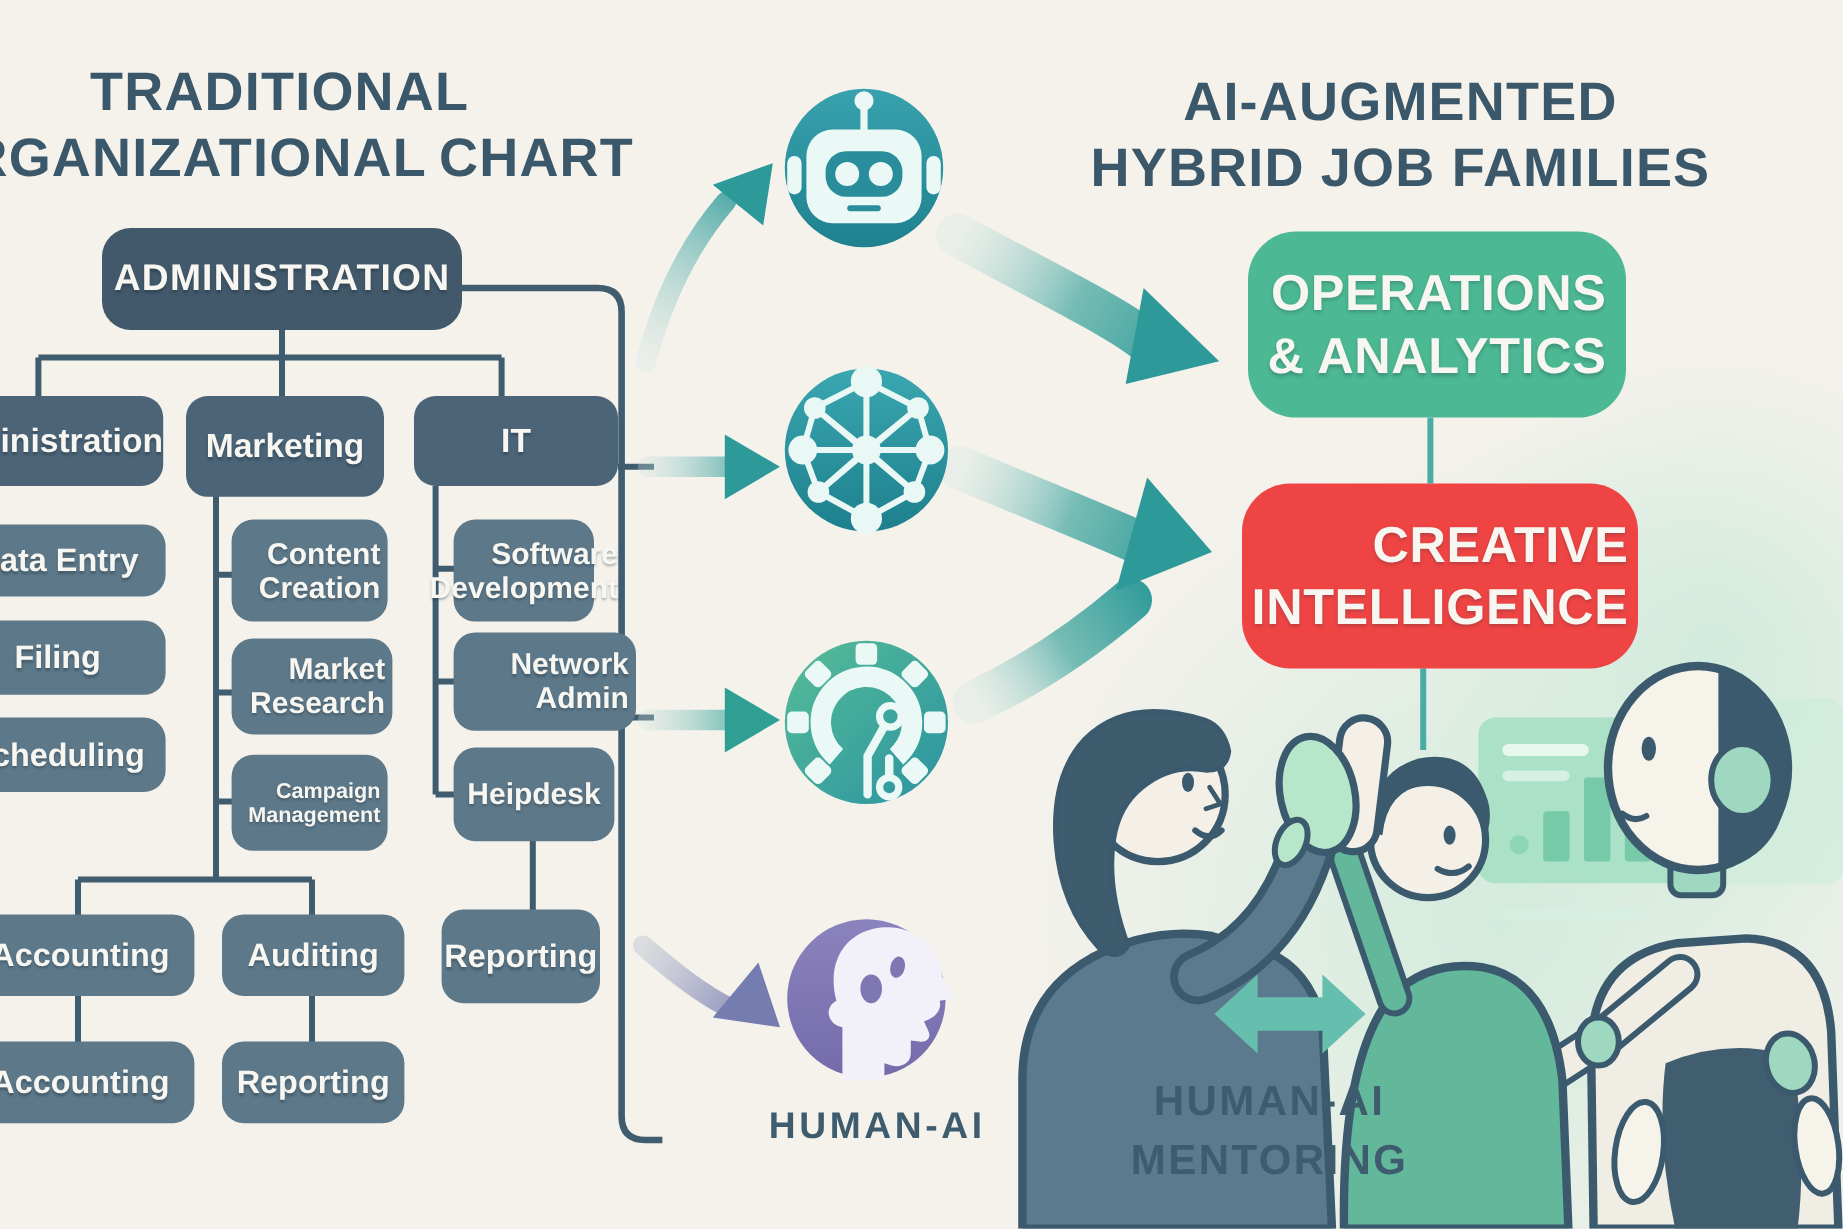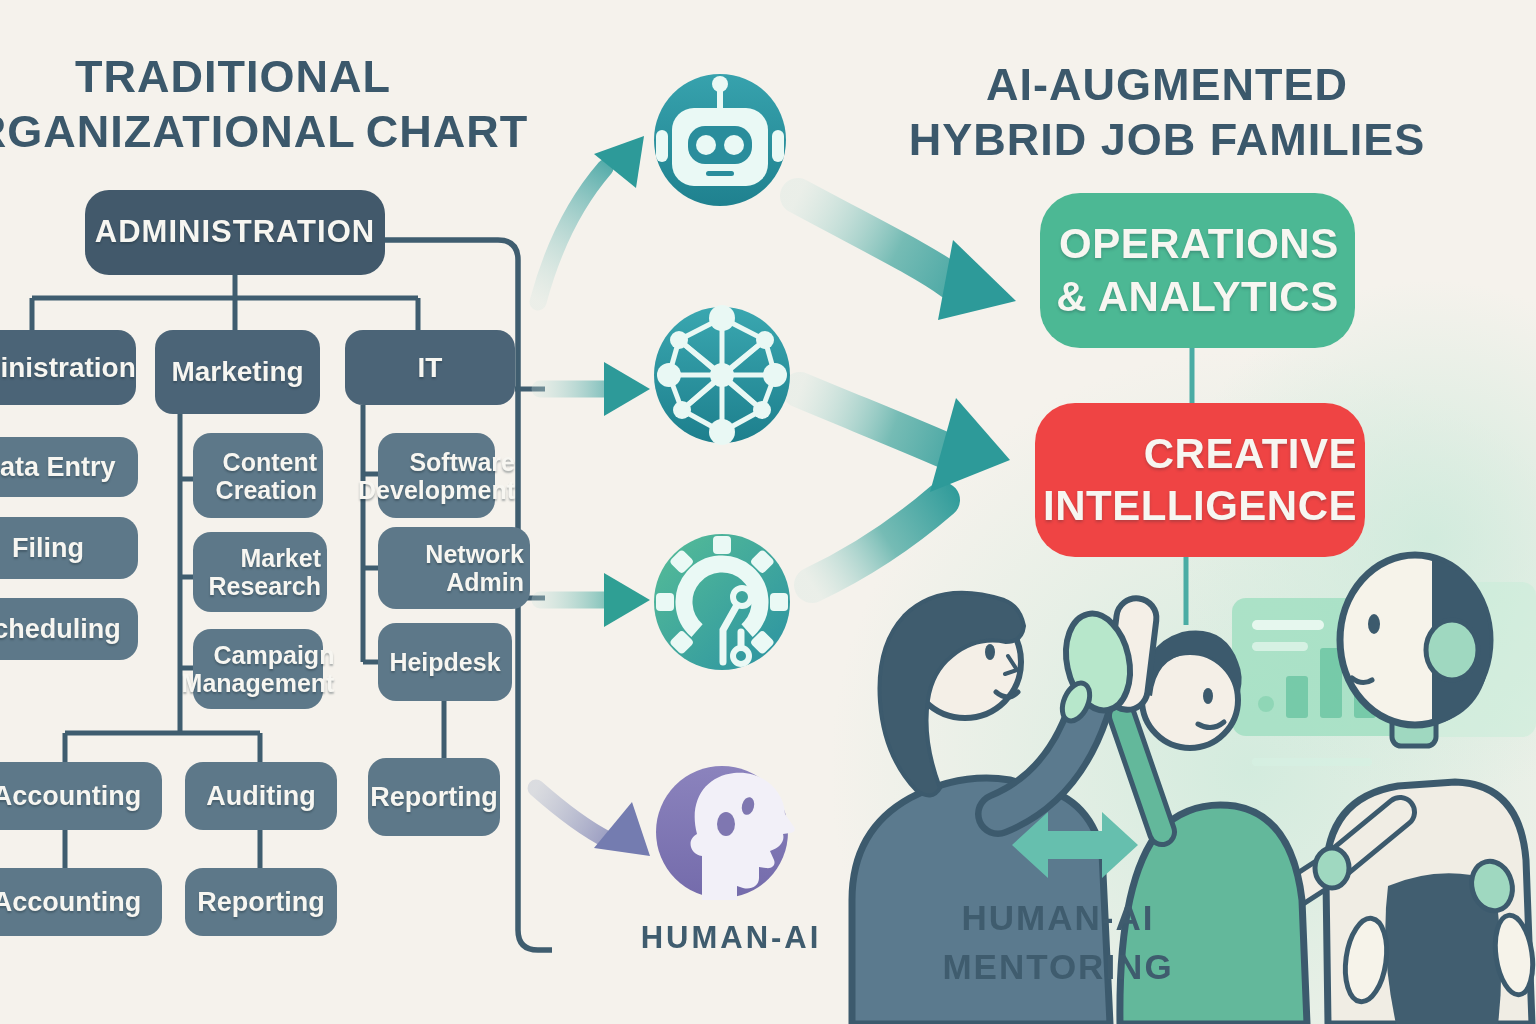--- a/index.html
+++ b/index.html
@@ -11,21 +11,21 @@
   .box{position:absolute;display:flex;align-items:center;justify-content:center;text-align:right;
        color:#f7f6f1;font-weight:700;border-radius:18px;line-height:1.12;
        text-shadow:0 2px 2px rgba(25,42,53,.35);padding:2px 6px;box-sizing:border-box;}
   .dark{background:#42596b;}
   .mid{background:#4b6477;}
   .light{background:#5d7889;}
   .root{border-radius:24px;font-size:31px;letter-spacing:1px;}
   .dept{font-size:28px;}
   .nowrap{white-space:nowrap;}
   .child{font-size:25px;}
-  .small{font-size:25px;}
+  .small{font-size:18px;}
   .bottom{font-size:27px;}
   .hybrid{border-radius:40px;font-size:42px;letter-spacing:.5px;line-height:1.25;
           text-shadow:0 2px 3px rgba(25,42,53,.25);}
   .caption{position:absolute;transform:translateX(-50%);text-align:center;color:#3f5c6e;
            font-weight:700;letter-spacing:3px;}
   #human-ai-label{font-size:31px;}
   #mentoring-label{font-size:35px;line-height:1.4;letter-spacing:2px;}
 </style>
 </head>
 <body>

